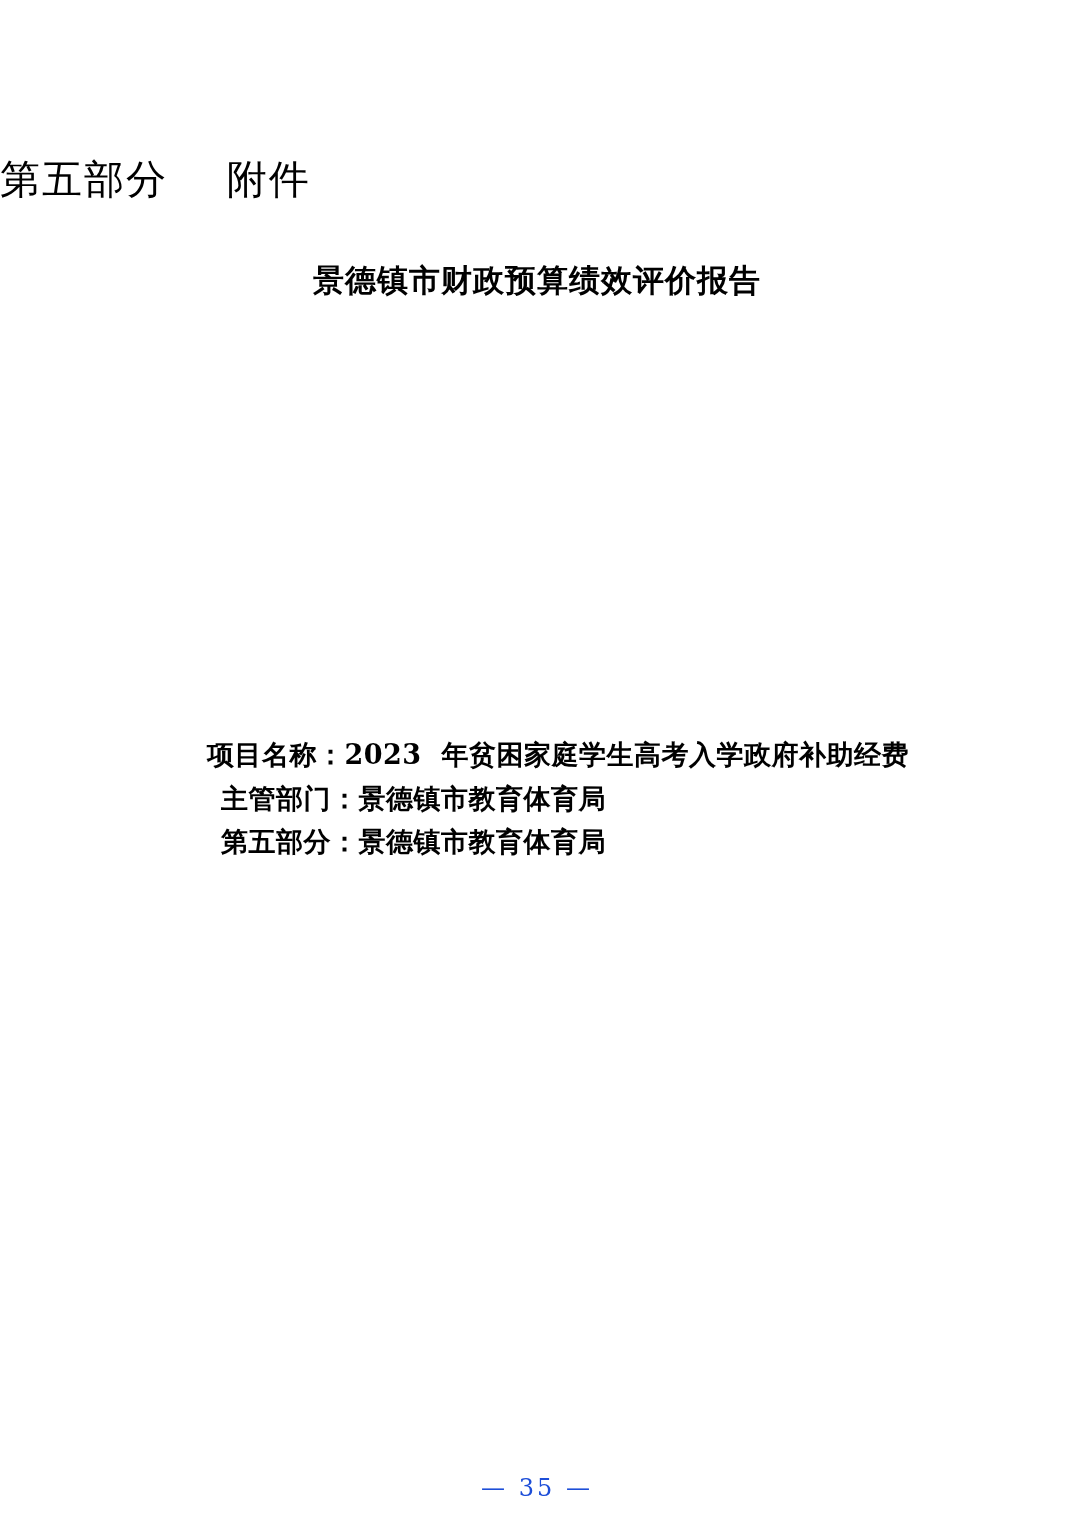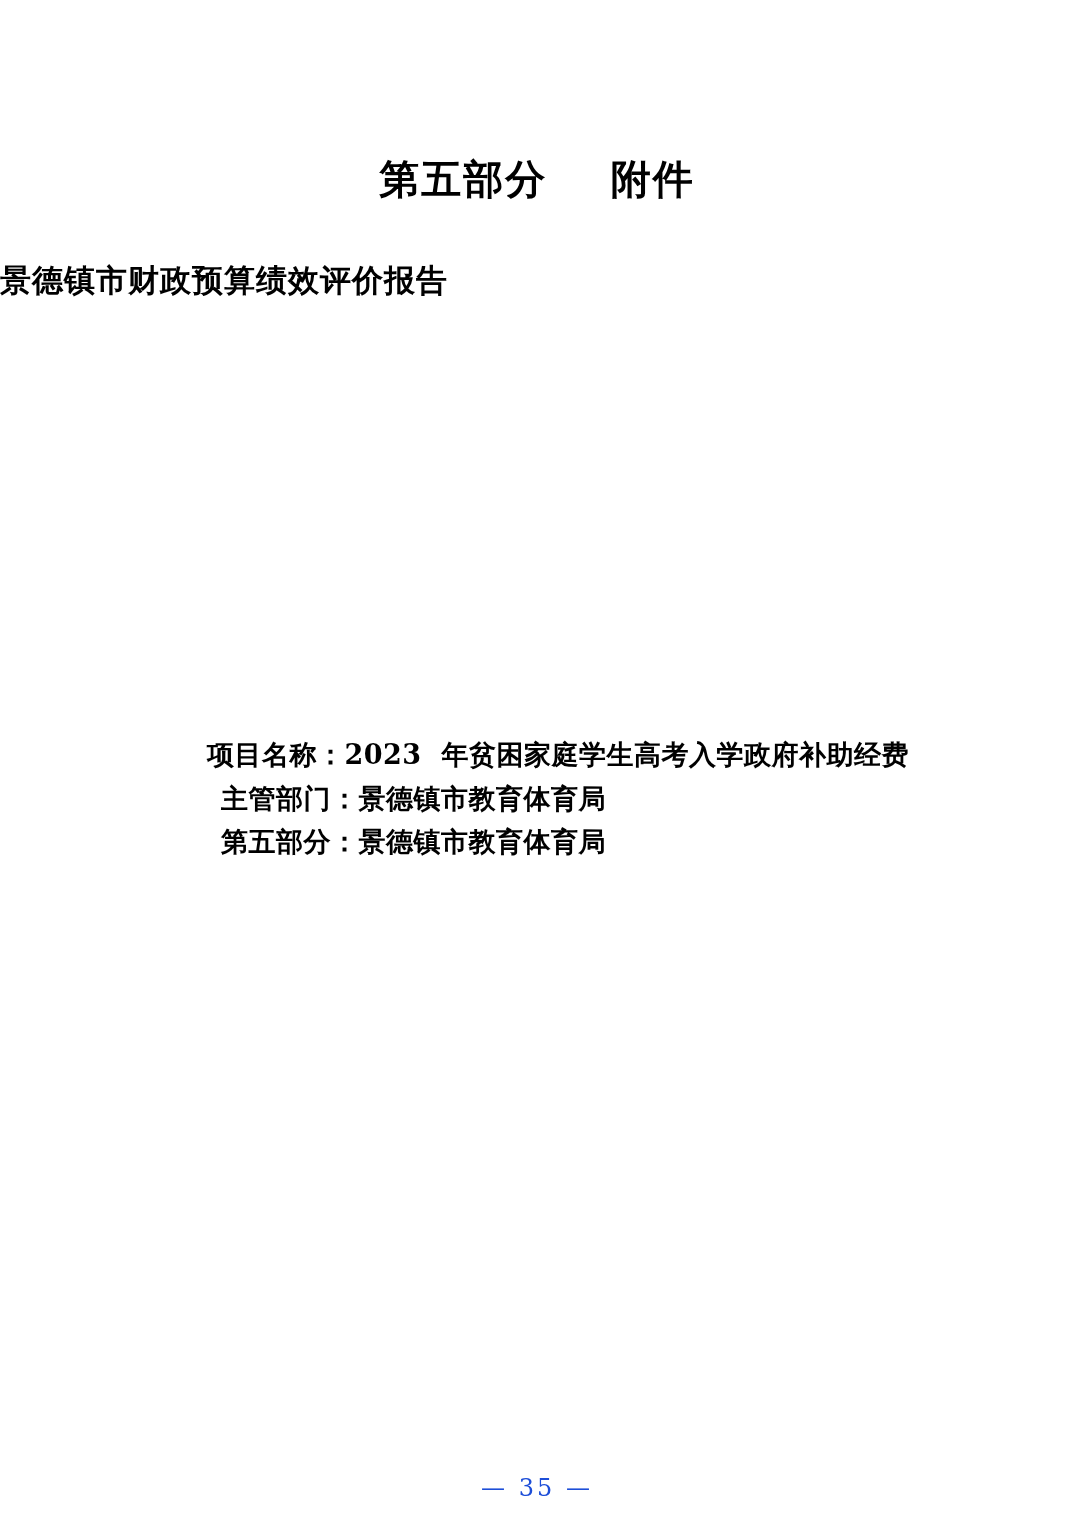--- a/index.html
+++ b/index.html
@@ -18,32 +18,33 @@
   .page {
     position: absolute;
     inset: 0;
     background: #ffffff;
   }
   .title-main {
     position: absolute;
     top: 126px;
     left: 0;
     width: 100%;
-    text-align: center;
+    text-align: left;
     font-size: 40px;
-    font-weight: bold;
+    font-weight: normal;
     letter-spacing: 2px;
     line-height: 1.3;
     white-space: pre;
   }
   .title-sub {
     position: absolute;
     top: 234px;
     left: 0;
     width: 100%;
+    text-align: center;
     font-size: 31px;
     font-weight: bold;
     letter-spacing: 1px;
     line-height: 1.3;
   }
   .meta-block {
     position: absolute;
     top: 733px;
     left: 207px;
     width: 760px;

